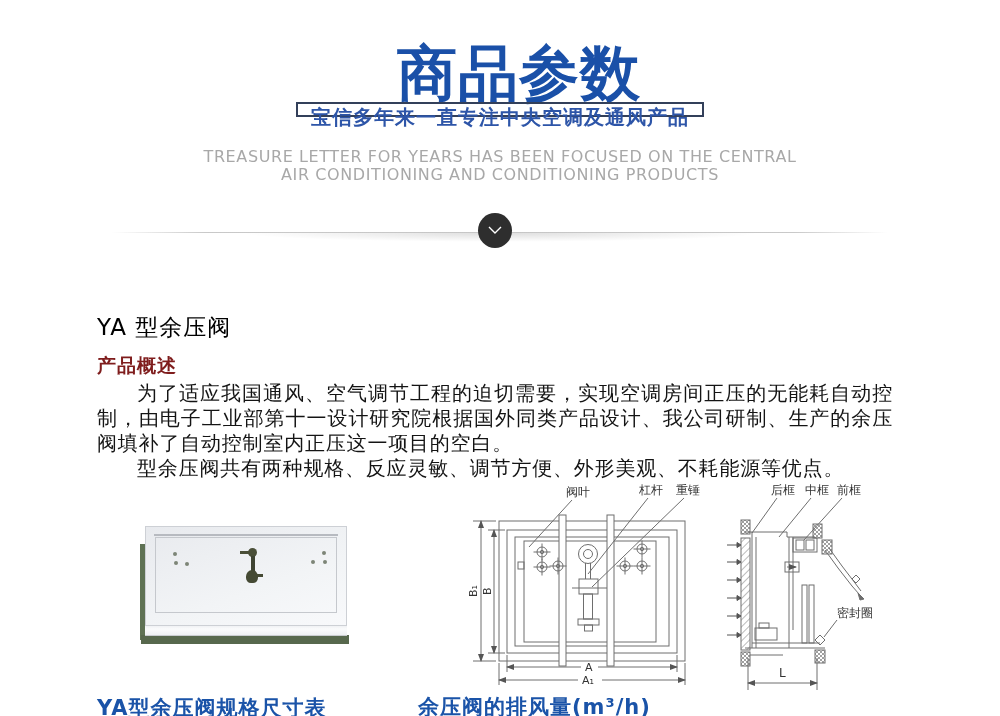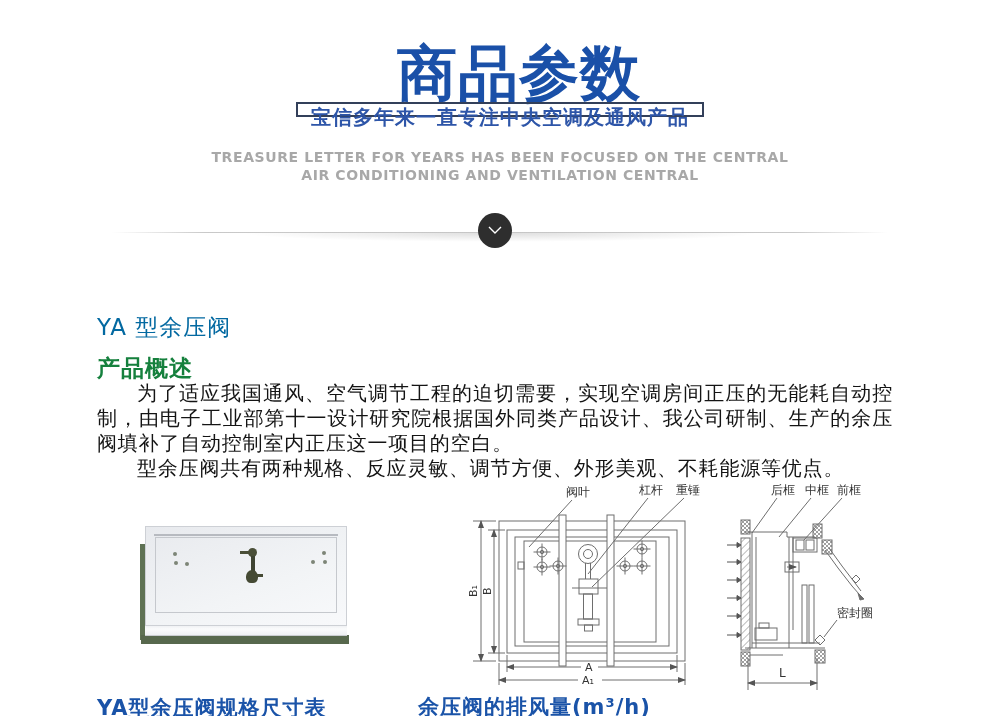--- a/index.html
+++ b/index.html
@@ -15,46 +15,46 @@
     color:#1a50a8; letter-spacing:1px;margin-left:19px;
   }
   .tagline-box {
     position:absolute; top:102px; left:50%; transform:translateX(-50%);
     border:2px solid #33405a; height:15px; line-height:27px;
     padding:0 13px; font-size:20px; font-weight:600; color:#2d55a8;
     letter-spacing:1px; white-space:nowrap;
   }
   .subtitle-en {
     position:absolute; top:148px; left:0; width:100%;
-    text-align:center; font-size:14px; line-height:18px;
-    color:#a8a8a8; letter-spacing:0.6px;font-weight:bold;
+    text-align:center; font-size:16px; line-height:18px;
+    color:#a8a8a8; letter-spacing:0.6px;
   }
   
   .divider { position:absolute; top:232px; left:112px; width:776px; height:16px; }
   .divider-line {
     position:absolute; top:0; left:0; width:100%; height:1px;
     background:linear-gradient(90deg, rgba(200,200,200,0) 0%, #c9c9c9 12%, #c6c6c6 50%, #c9c9c9 88%, rgba(200,200,200,0) 100%);
   }
   .divider-shadow {
     position:absolute; top:1px; left:3%; width:94%; height:13px;
     background:radial-gradient(ellipse 52% 100% at 50% 0%, rgba(0,0,0,0.13), rgba(0,0,0,0) 68%);
   }
   .scroll-btn {
     position:absolute; top:-19px; left:366px; width:34px; height:35px;
     border:none; border-radius:50%; background:#2e2e2e; cursor:pointer;
     display:flex; align-items:center; justify-content:center; padding:0;
   }
   
   .section-heading {
     position:absolute; top:312px; left:97px;
-    font-size:23px; font-weight:normal; color:#0369a1; letter-spacing:1px;
+    font-size:23px; font-weight:normal; color:#000000; letter-spacing:1px;
   }
   .section-subheading {
     position:absolute; top:353px; left:97px;
-    font-size:23px; font-weight:bold; color:#15803d; letter-spacing:1px;
+    font-size:19px; font-weight:bold; color:#7f1d1d; letter-spacing:1px;
   }
   .paragraphs {
     position:absolute; top:381px; left:97px; width:796px;
     font-size:20px; line-height:25px; letter-spacing:0.8px;
     color:#141414; text-align:justify;
   }
   .paragraphs p { text-indent:2em; }
   
   .photo { position:absolute; top:518px; left:140px; width:212px; height:130px; }
   .photo .edge-left  { position:absolute; left:0; top:26px; width:6px; height:96px; background:#5f7254; }
@@ -95,21 +95,21 @@
 <body>
 
 <div class="page">
 
   <h1 class="page-title">商品参数</h1>
   <div class="tagline-box">
     <span>宝信多年来一直专注中央空调及通风产品</span>
   </div>
   <div class="subtitle-en">
     <div>TREASURE LETTER FOR YEARS HAS BEEN FOCUSED ON THE CENTRAL</div>
-    <div>AIR CONDITIONING AND VENTILATION CENTRAL</div>
+    <div>AIR CONDITIONING AND CONDITIONING PRODUCTS</div>
   </div>
 
   <div class="divider">
     <div class="divider-line"></div>
     <div class="divider-shadow"></div>
     <button class="scroll-btn">
       <svg width="20" height="14" viewBox="0 0 20 14">
         <polyline points="4,3 10,9 16,3" fill="none" stroke="#ffffff" stroke-width="1.4"></polyline>
       </svg>
     </button>

